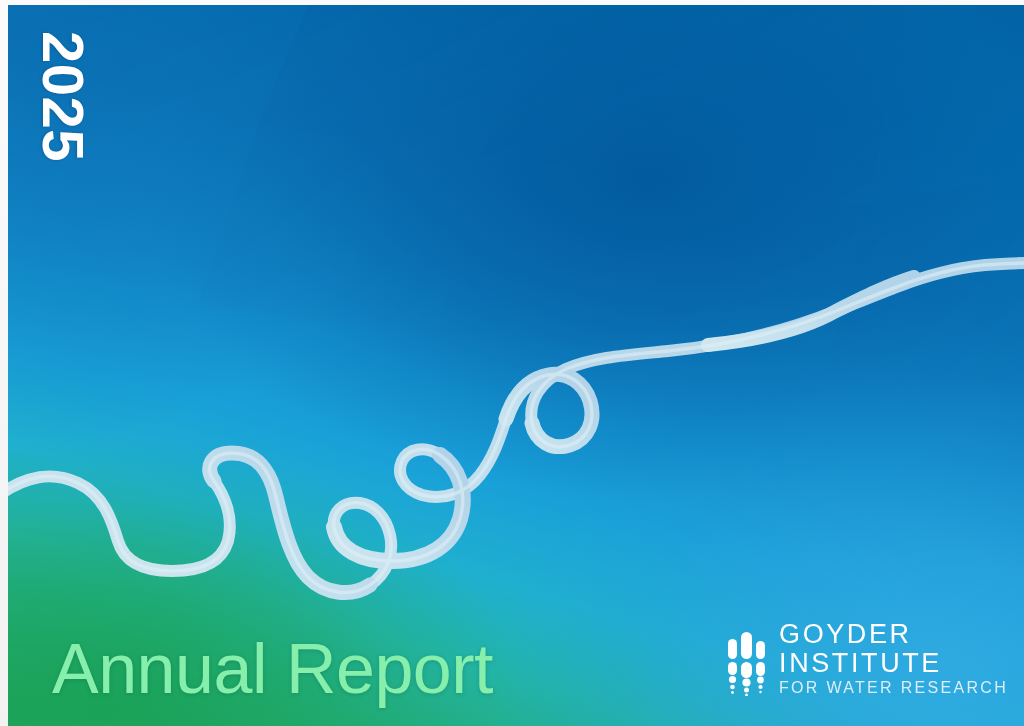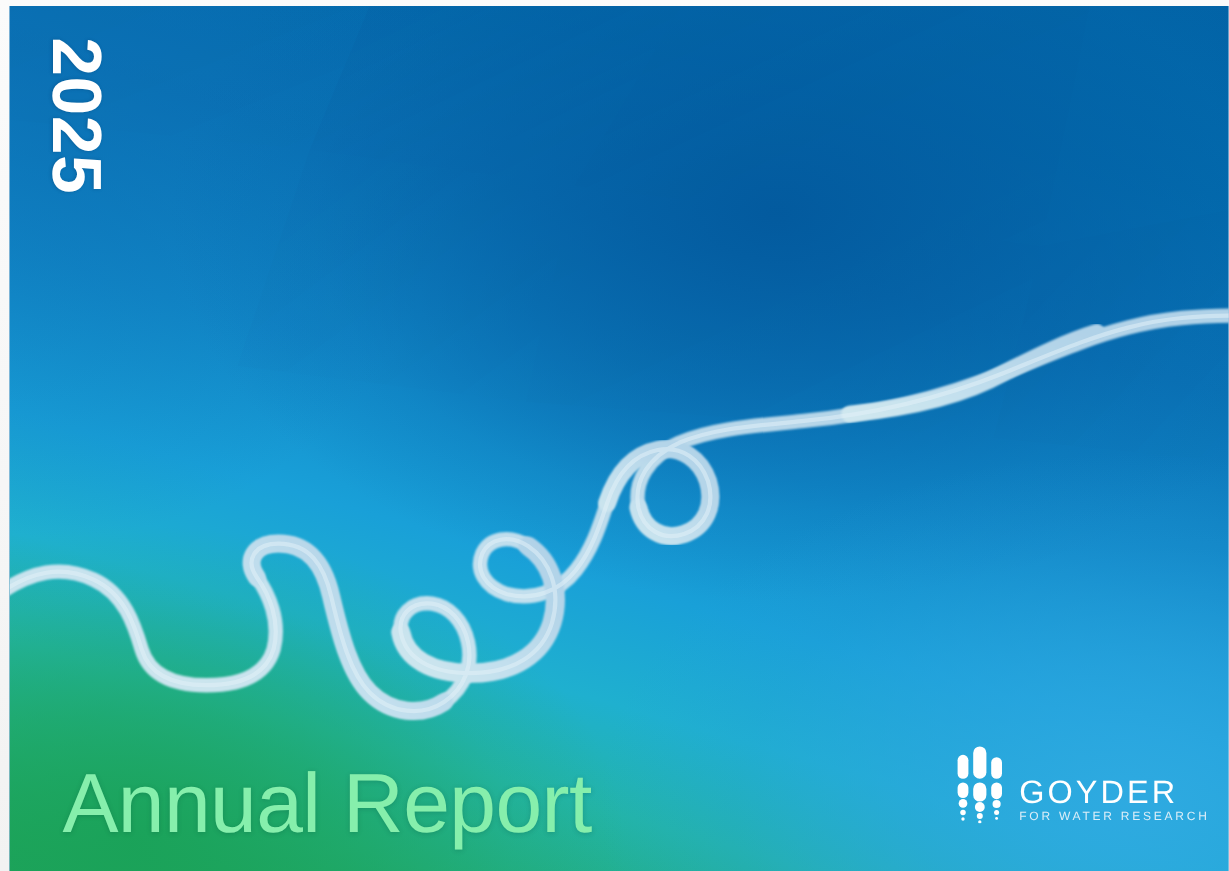--- a/index.html
+++ b/index.html
@@ -140,21 +140,21 @@
     line-height: 1;
     letter-spacing: -0.5px;
     text-shadow: 0 1px 4px rgba(0,60,50,0.22);
     white-space: nowrap;
   }
 
   
   .logo {
     position: absolute;
     right: 16px;
-    bottom: 40px;
+    bottom: 30px;
     z-index: 4;
     display: flex;
     align-items: flex-end;
     gap: 10px;
   }
   .logo-mark { display: block; }
   .logo-type {
     display: flex;
     flex-direction: column;
     align-items: flex-start;
@@ -166,21 +166,21 @@
     font-weight: 300;
     font-size: 27px;
     letter-spacing: 2.6px;
     color: #ffffff;
   }
   .logo-line1 { margin-bottom: 2px; }
   .logo-line2 { margin-bottom: 3px; }
   .logo-line3 {
     font-family: "Liberation Sans", sans-serif;
     font-weight: 400;
-    font-size: 10px;
+    font-size: 16px;
     letter-spacing: 2.3px;
     color: #dceef8;
   }
 </style>
 </head>
 <body>
 
 <div id="cover">
 
   <div class="page-edge"></div>
@@ -339,18 +339,19 @@
           <rect x="31" y="11" width="9" height="18" rx="4.5"></rect>
           <rect x="31" y="32" width="9" height="14" rx="4.5"></rect>
           <circle cx="35.5" cy="50" r="3.4"></circle>
           <circle cx="35.5" cy="57" r="2.1"></circle>
           <circle cx="35.5" cy="62" r="1.2"></circle>
         </g>
       </svg>
 
       <div class="logo-type">
         <span class="logo-line1">GOYDER</span>
+        <span class="logo-line2">INSTITUTE</span>
         <span class="logo-line3">FOR WATER RESEARCH</span>
       </div>
     </div>
 
   </div>
 </div>
 
 </body></html>

